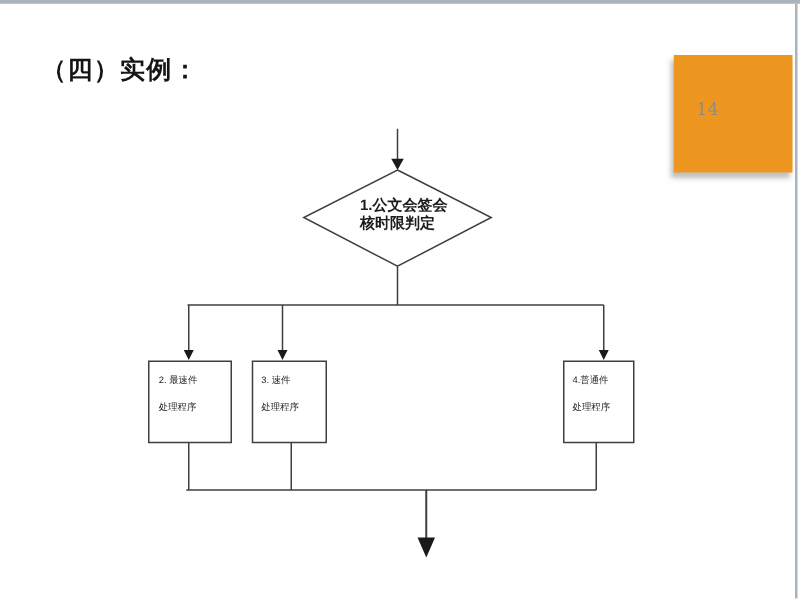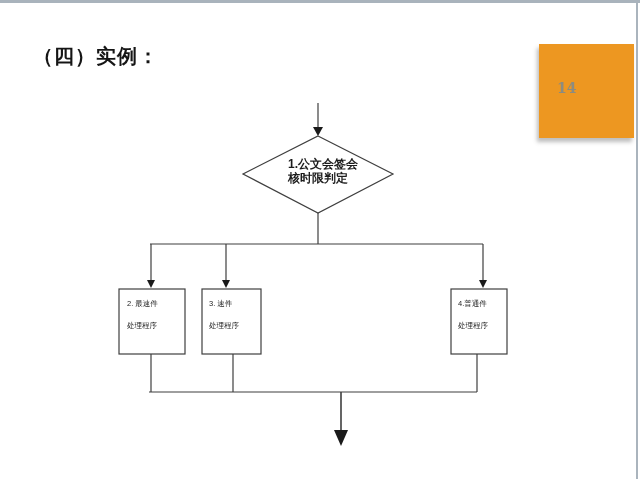--- a/index.html
+++ b/index.html
@@ -46,21 +46,21 @@
     width: 95px; height: 94px;
     background: #ed9721;
     box-shadow: -2px 4px 4px rgba(110,110,110,0.45);
   }
 
   .page-number {
     position: absolute;
     left: 18px; top: 36px;
     font-family: "DejaVu Serif", "Liberation Serif", serif;
     font-size: 14px;
-    font-weight: bold;
+    font-weight: normal;
     color: #8c8c80;
   }
 
   svg.flowchart {
     position: absolute;
     left: 0; top: 0;
     width: 640px; height: 479px;
   }
 
   svg.flowchart .ln {

